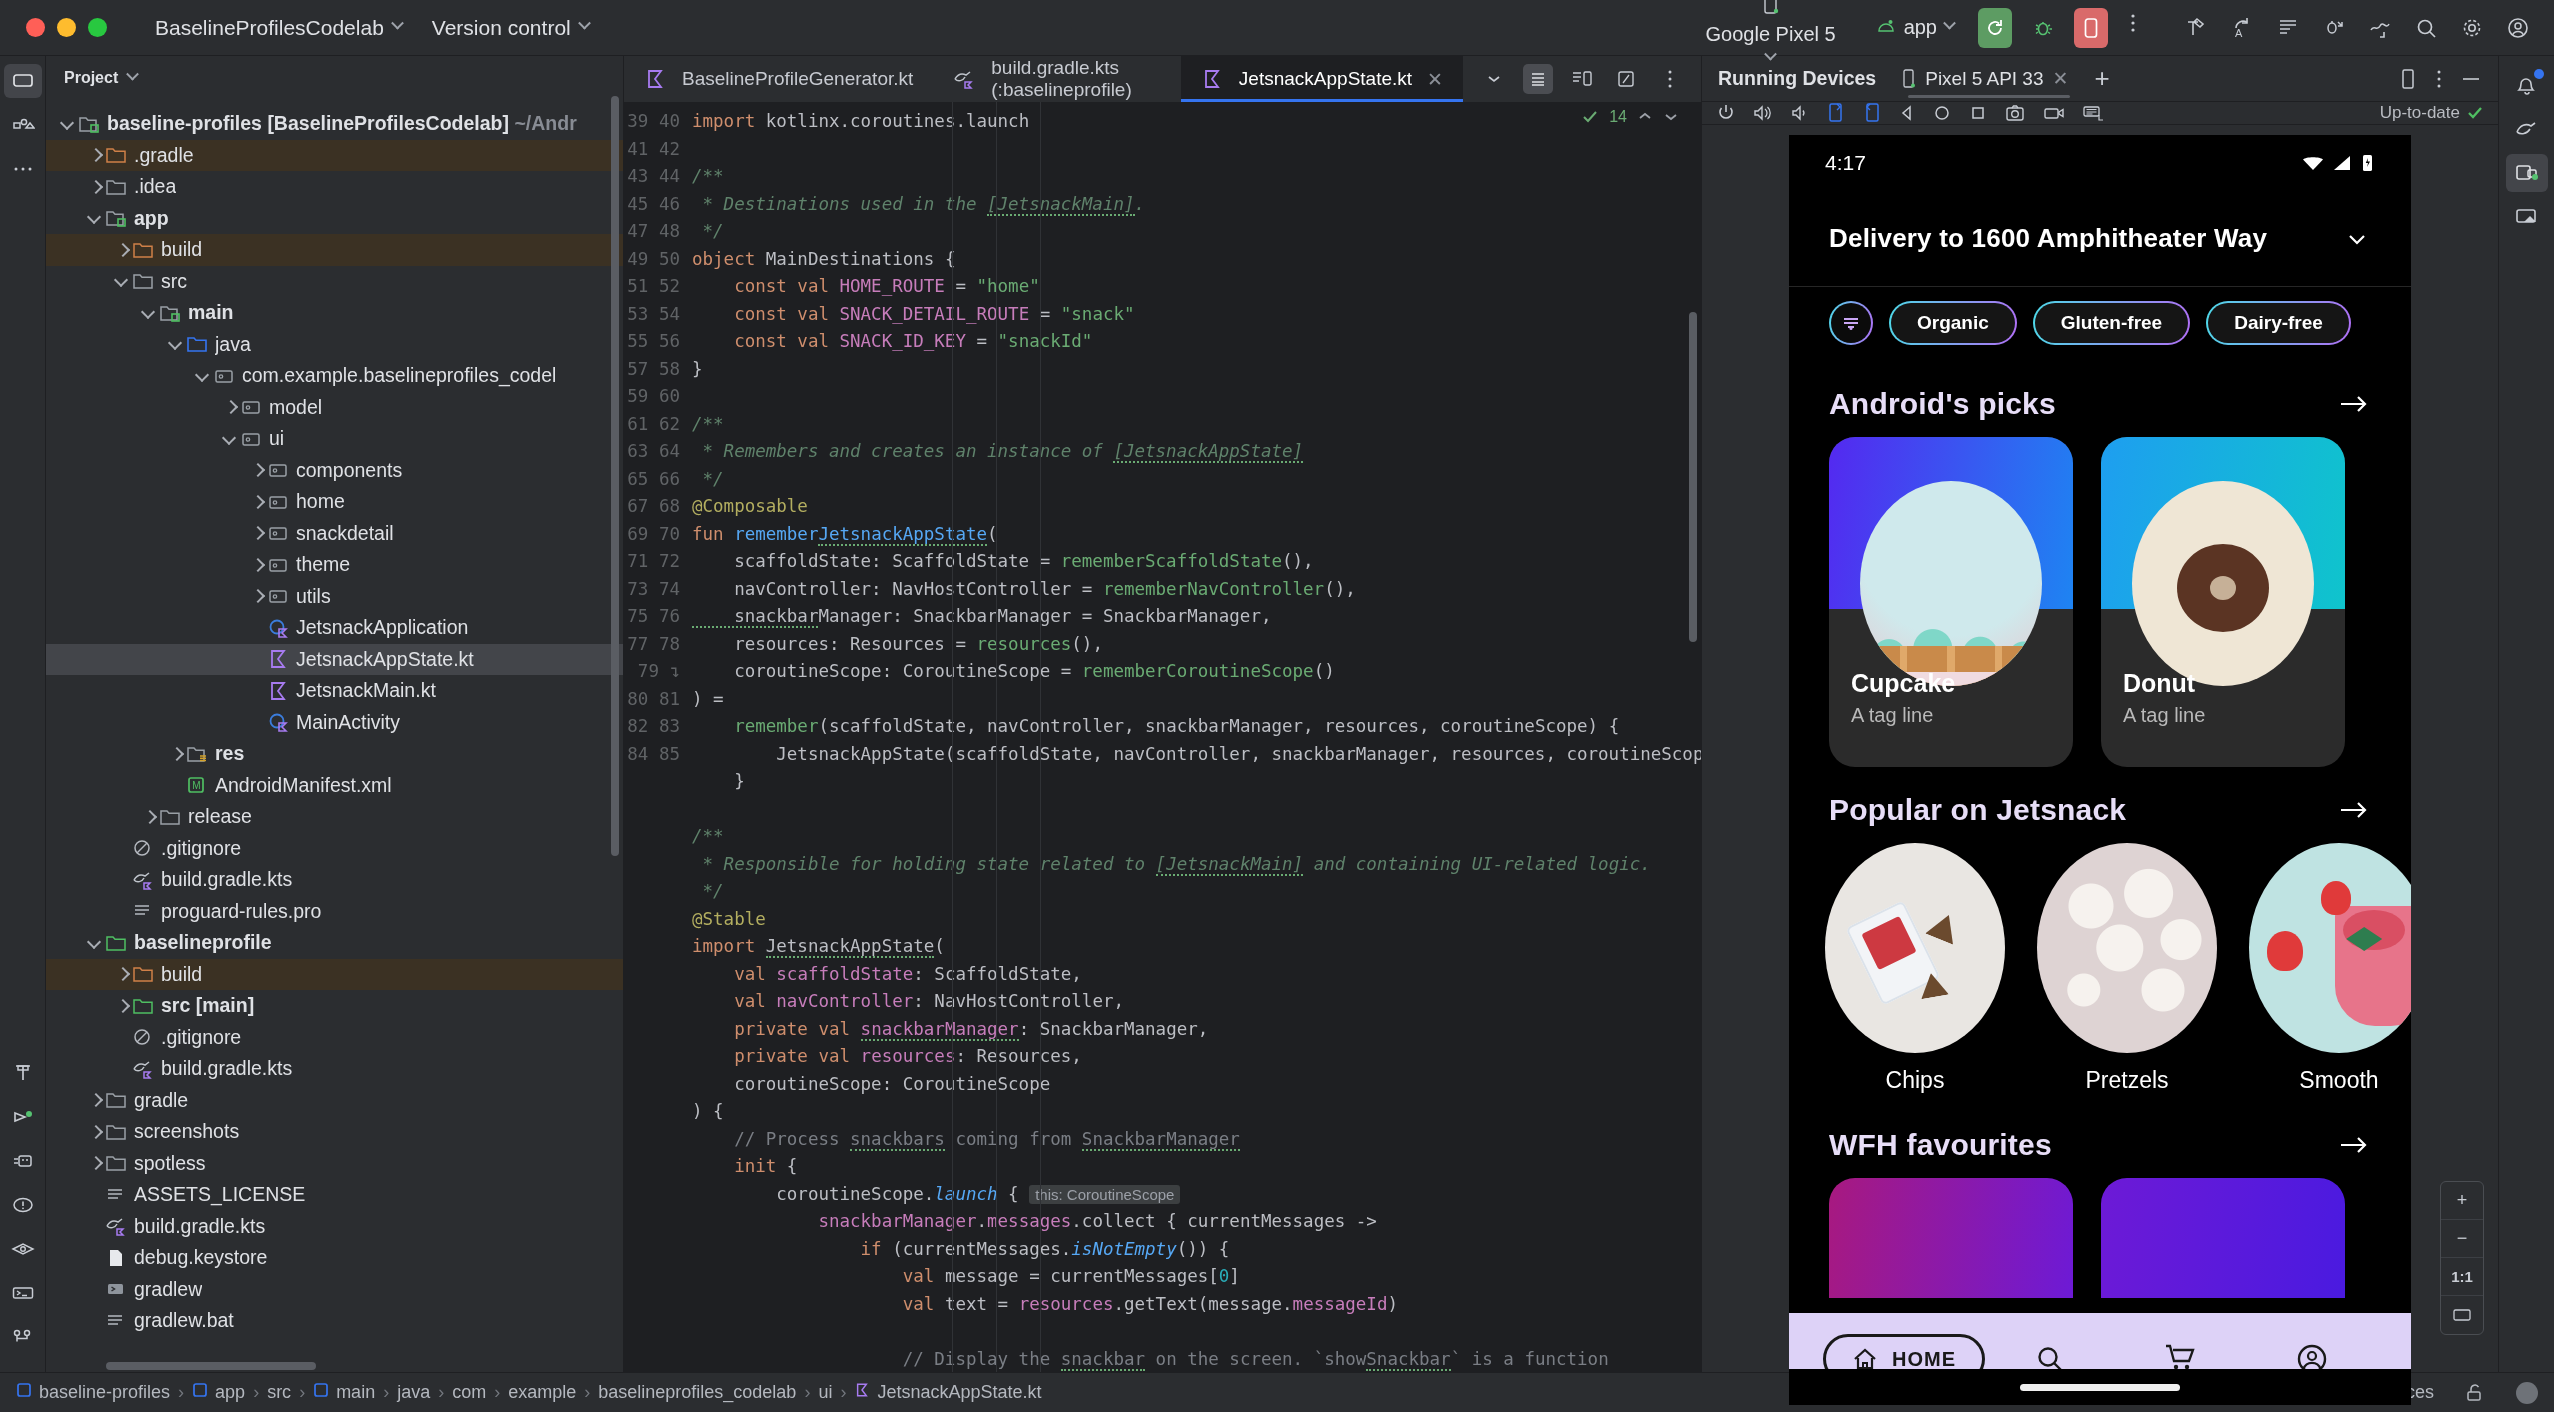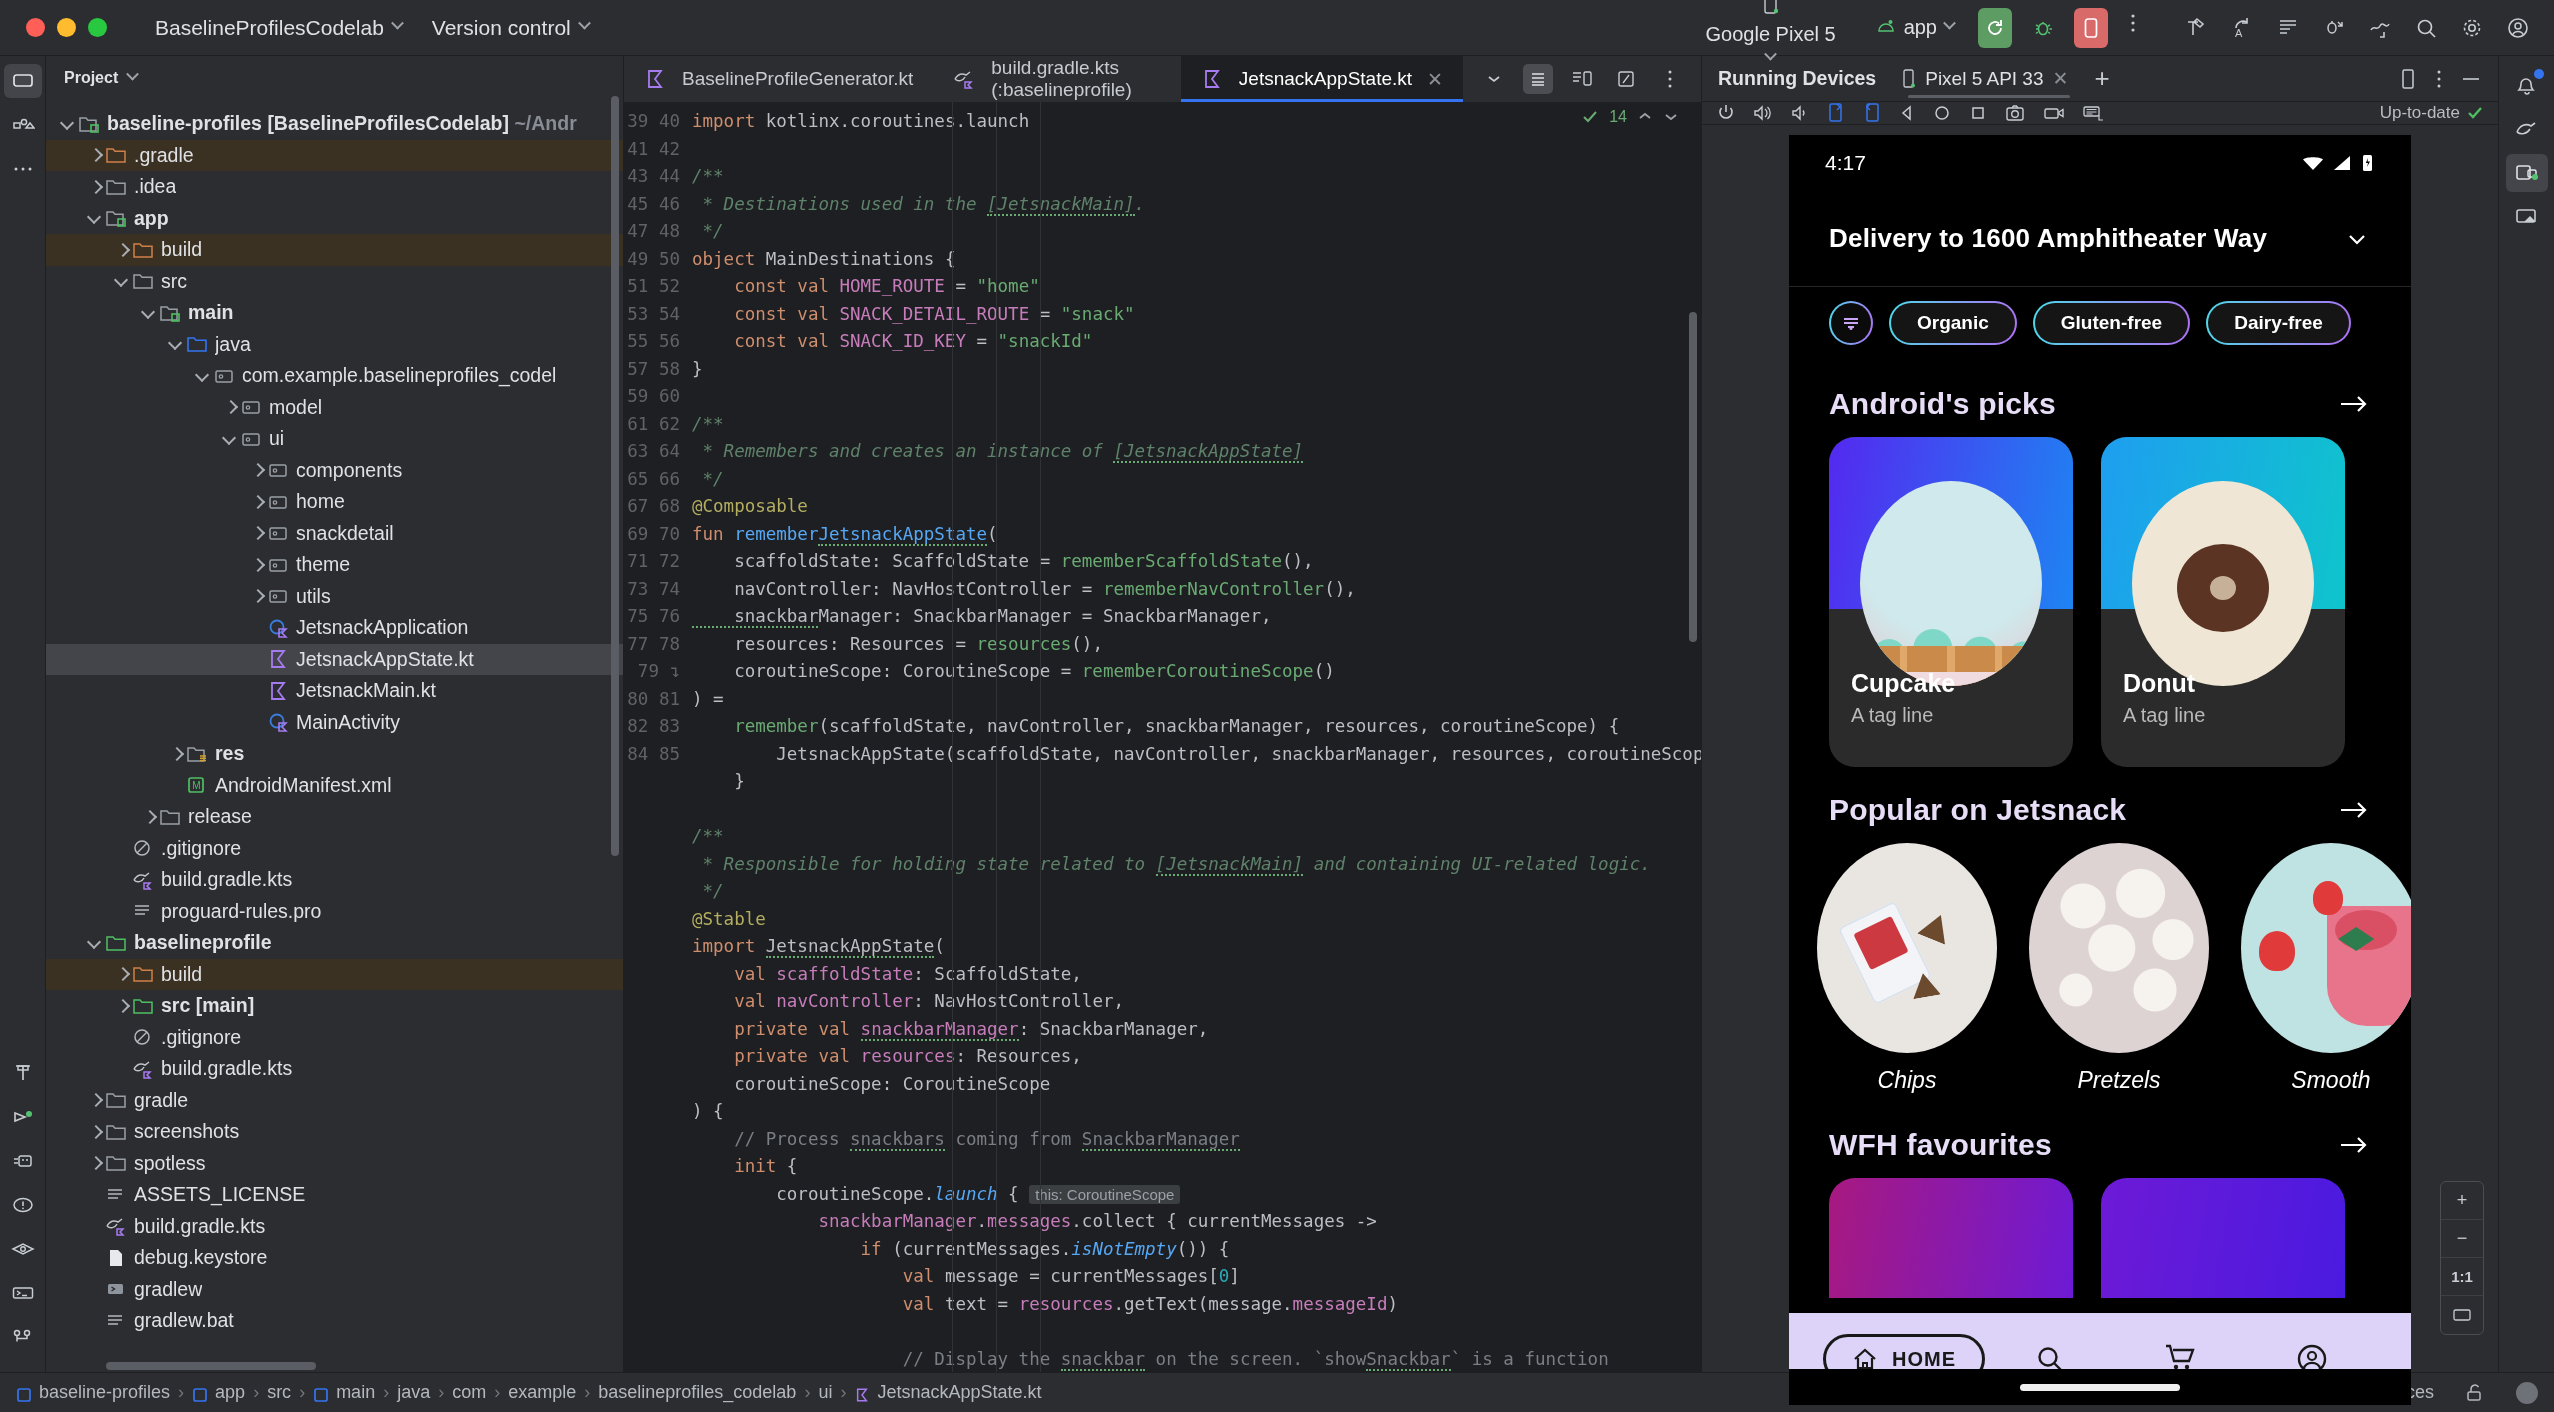--- a/index.html
+++ b/index.html
@@ -146,21 +146,21 @@
   .sec-head { display: flex; align-items: center; justify-content: space-between; padding: 12px 40px 16px 40px; }
   .sec-title { font-size: 30px; font-weight: bold; color: #e7ddf7; letter-spacing: .2px; }
   .arrow-r { color: #fff; font-size: 28px; }
   .cards { display: flex; gap: 28px; padding-left: 40px; }
   .card { width: 244px; height: 330px; border-radius: 26px; background: #2b2b2b; overflow: hidden; position: relative; flex: 0 0 244px; }
   .card-grad { position: absolute; left: 0; right: 0; top: 0; height: 172px; }
   .card-circ { position: absolute; left: 50%; transform: translateX(-50%); top: 44px; width: 182px; height: 205px; border-radius: 50%; overflow: hidden; }
   .card-txt { position: absolute; left: 22px; bottom: 40px; }
   .card-name { font-size: 25px; font-weight: bold; color: #fff; }
   .card-tag { font-size: 20px; color: #b9b9b9; margin-top: 6px; }
-  .snacks { display: flex; gap: 32px; padding-left: 28px; font-style: italic; }
+  .snacks { display: flex; gap: 32px; padding-left: 36px; }
   .snack { width: 180px; flex: 0 0 180px; text-align: center; }
   .snack-img { width: 180px; height: 210px; border-radius: 50%; overflow: hidden; position: relative; }
   .snack-name { margin-top: 14px; font-size: 23px; color: #fff; }
   .bottombar {
     position: absolute; left: 0; right: 0; bottom: 0; height: 92px; background: #ddd2f7;
     display: flex; align-items: center; padding: 0 34px; gap: 0;
   }
   .bb-item { flex: 1; display: flex; align-items: center; justify-content: center; }
   .bb-home { border: 3px solid #191919; border-radius: 100px; padding: 10px 26px; display: flex; align-items: center; gap: 14px;
              color: #191919; font-weight: bold; font-size: 20px; letter-spacing: 1px; }
@@ -177,21 +177,21 @@
 
   
   .rightrail { width: 56px; flex: 0 0 56px; background: #2b2d30; display: flex; flex-direction: column; align-items: center; padding-top: 10px; gap: 6px; border-left: 1px solid #1e1f22; }
   .rr-ic { width: 42px; height: 38px; display: flex; align-items: center; justify-content: center; border-radius: 6px; position: relative; }
   .rr-ic.sel { background: #43454a; }
 
   
   .statusbar { height: 40px; flex: 0 0 40px; background: #2b2d30; border-top: 1px solid #1e1f22;
                display: flex; align-items: center; padding: 0 16px; font-size: 18px; color: #b4b8bf; }
   .crumbs { display: flex; align-items: center; gap: 8px; }
-  .crumb { display: flex; align-items: flex-end; gap: 7px; }
+  .crumb { display: flex; align-items: flex-start; gap: 7px; }
   .crumb-sep { color: #72767d; }
   .sb-right { margin-left: auto; display: flex; align-items: center; gap: 30px; }
   .dot-avatar { width: 22px; height: 22px; border-radius: 50%; background: #6e7278; }
 </style>
 </head>
 <body>
 
 <div class="app">
 
   <div class="titlebar">

